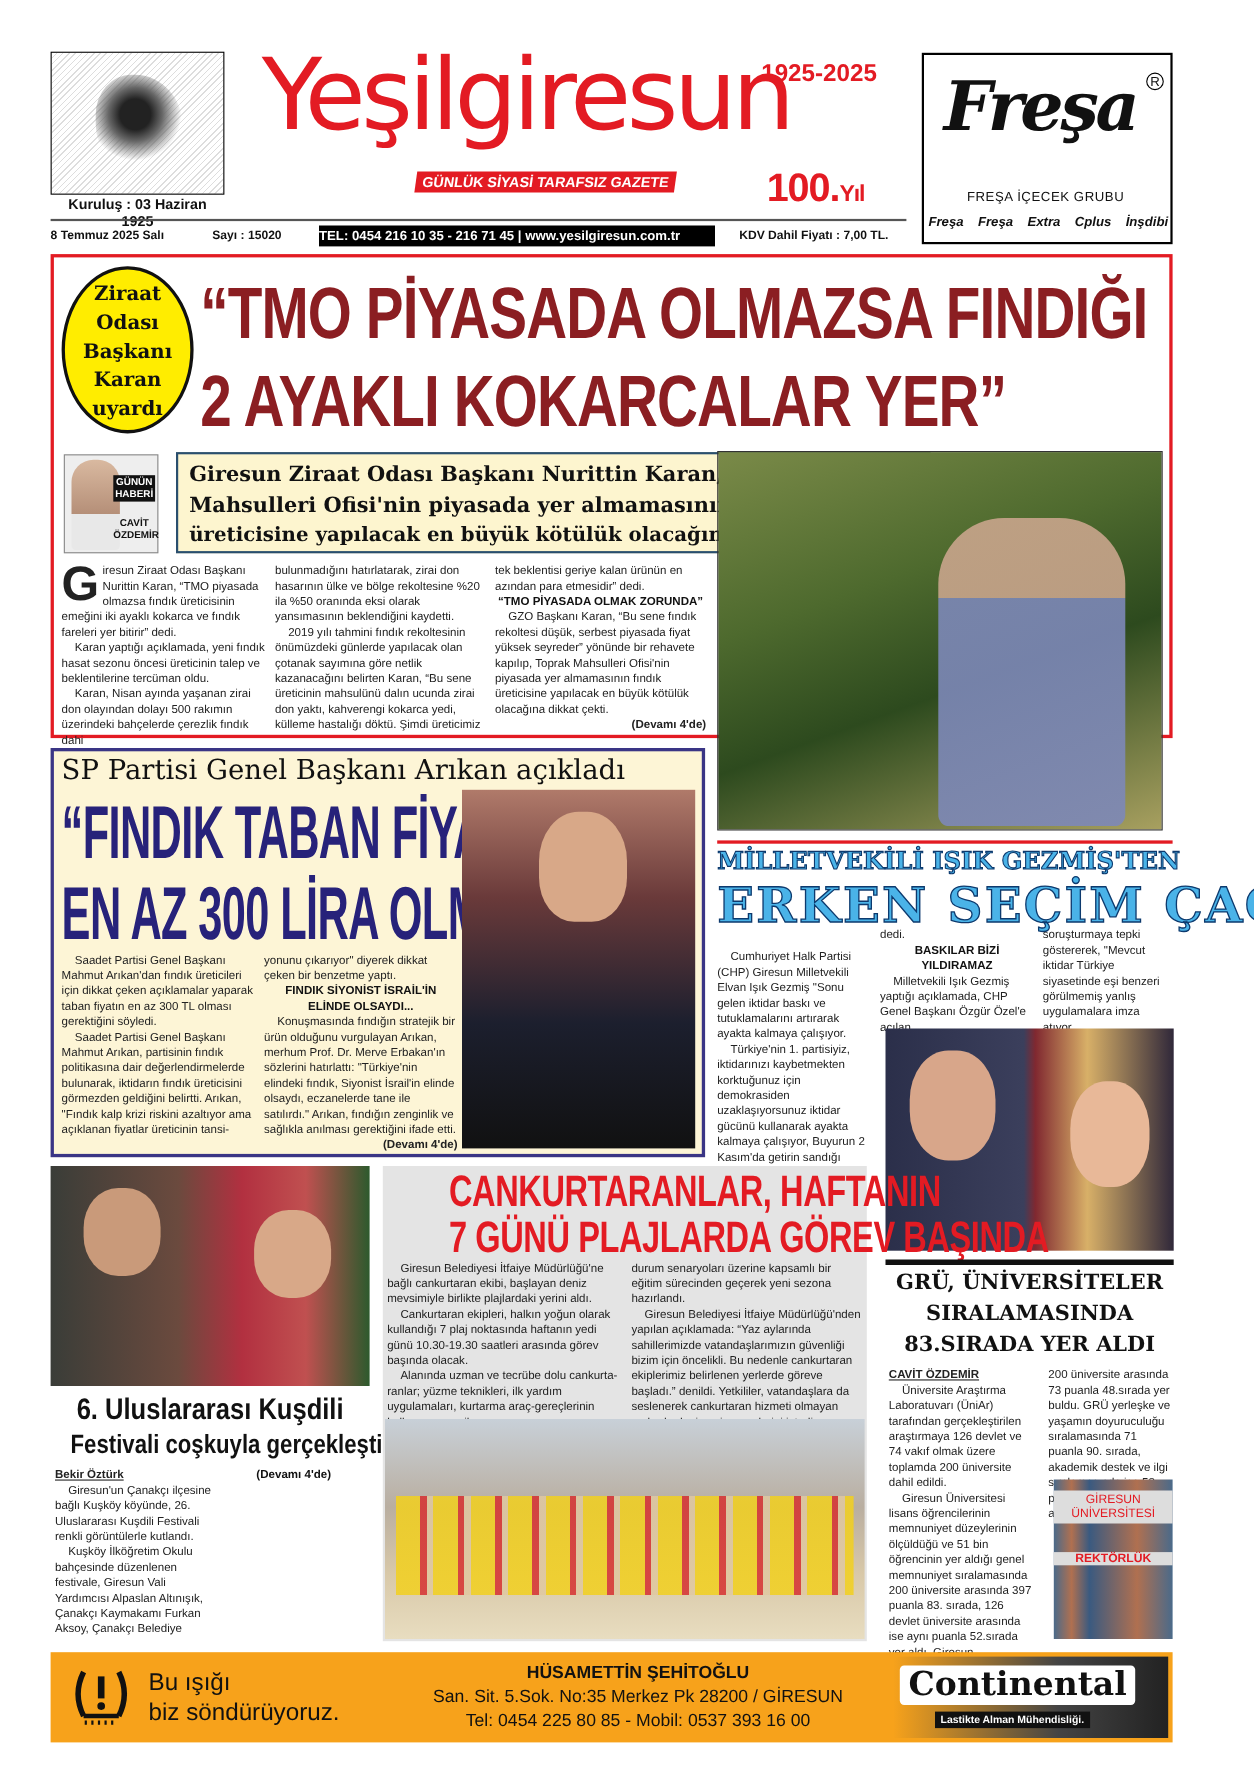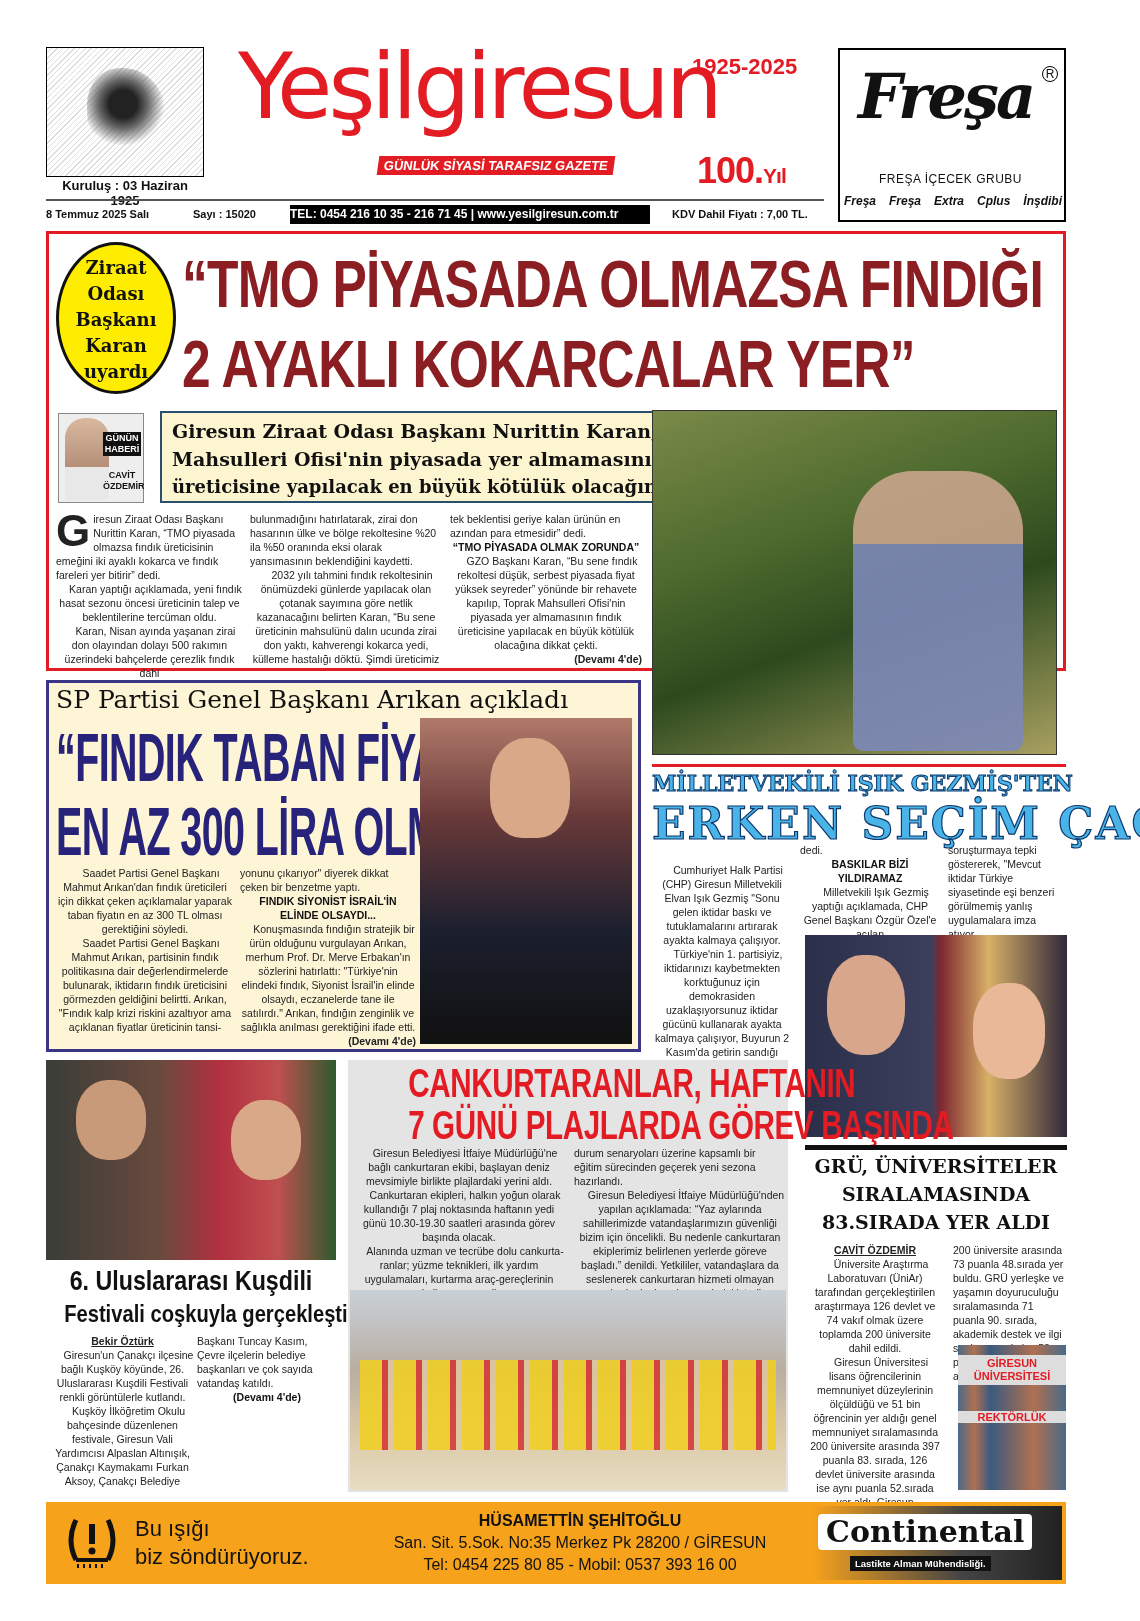--- a/index.html
+++ b/index.html
@@ -35,21 +35,21 @@
   .columnist { left: 58px; top: 413px; width: 86px; height: 90px; border: 1px solid #888; background: #eee; }
   .columnist .face { position:absolute; left: 6px; top: 4px; width: 44px; height: 82px; background: linear-gradient(#d9b9a0,#b58f78 60%,#e8e8e8 60%); border-radius: 20px 20px 4px 4px; }
   .columnist .tag { position:absolute; right: 2px; width: 38px; font-size: 9px; font-weight: bold; text-align:center; line-height: 11px; }
   .columnist .t1 { top: 18px; background: #111; color: #fff; padding: 1px 0; }
   .columnist .t2 { top: 56px; color: #111; }
   .deck { left: 160px; top: 411px; width: 686px; height: 92px; background: #fdf5cf; border: 2px solid #2a4f6e; font-family: "DejaVu Serif", serif; font-weight: bold; font-size: 19px; line-height: 28px; padding: 4px 10px; color: #111; }
   .deck .small { font-size: 18px; }
   .lead-photo { left: 652px; top: 410px; width: 405px; height: 345px; background: linear-gradient(160deg,#7a8a48 0%,#4e6a2e 35%,#2d4a1e 60%,#a8a060 100%); border: 1px solid #333; }
   .lead-photo .man { position:absolute; left: 200px; top: 60px; width: 170px; height: 280px; background: linear-gradient(#c9a58c 0 26%, #7d88b8 26% 100%); border-radius: 60px 60px 10px 10px; opacity: .9; }
   .col { font-family: "Liberation Sans", sans-serif; font-size: 10.5px; line-height: 14px; color: #222; text-align: left; }
-  .col p { text-indent: 12px; text-align: center; }
+  .col p { text-indent: 12px; }
   .col .sub { text-align: center; font-weight: bold; text-indent: 0; color: #111; }
   .col .more { text-align: right; font-weight: bold; text-indent: 0; }
   .dropcap { float: left; font-size: 44px; line-height: 38px; font-weight: bold; margin-right: 3px; }
   .lead-c1 { left: 56px; top: 512px; width: 187px; }
   .lead-c2 { left: 250px; top: 512px; width: 192px; }
   .lead-c3 { left: 450px; top: 512px; width: 192px; }
 
   
   .sp-box { left: 46px; top: 680px; width: 595px; height: 372px; border: 3px solid #3a3585; background: #fdf5d6; }
   .sp-kicker { left: 56px; top: 685px; font-family: "DejaVu Serif", serif; font-size: 25px; color: #111; white-space: nowrap; }
@@ -87,21 +87,21 @@
   .ck-c2 { left: 574px; top: 1146px; width: 212px; }
   .ck-photo { left: 350px; top: 1290px; width: 436px; height: 200px; background: linear-gradient(180deg,#c8d0d8 0%,#b9aea0 40%,#d8c8a8 70%,#e8ddc0 100%); }
   .ck-photo .team { position:absolute; left: 10px; top: 70px; width: 416px; height: 90px; background: repeating-linear-gradient(90deg,#f2d01e 0 22px,#d63030 22px 28px,#e0c8a0 28px 34px); opacity: .85; }
 
   
   .gru-rule { left: 805px; top: 1145px; width: 262px; height: 5px; background: #111; }
   .gru-title { left: 805px; top: 1152px; width: 262px; text-align: center; font-family: "DejaVu Serif", serif; font-weight: bold; font-size: 19px; line-height: 28px; color: #111; }
   .gru-c1 { left: 808px; top: 1243px; width: 134px; }
   .gru-c2 { left: 953px; top: 1243px; width: 114px; }
   .gru-photo { left: 958px; top: 1345px; width: 108px; height: 145px; background: linear-gradient(90deg,#4a6a8a 0%,#b07050 15%,#3a5a80 30%,#b07050 70%,#4a6a8a 100%); }
-  .gru-photo .sign1 { position:absolute; left: 0; top: 10px; width: 100%; text-align: center; font-size: 11px; font-weight: bold; color: #e31b23; line-height: 13px; background: #ddd; padding: 2px 12px; }
+  .gru-photo .sign1 { position:absolute; left: 0; top: 10px; width: 100%; text-align: center; font-size: 11px; font-weight: normal; color: #e31b23; line-height: 13px; background: #ddd; padding: 2px 12px; }
   .gru-photo .sign2 { position:absolute; left: 0; top: 66px; width: 100%; text-align: center; font-size: 11px; font-weight: bold; color: #e31b23; background: #ddd; }
 
   
   .bottom-ad { left: 46px; top: 1502px; width: 1020px; height: 82px; background: #f7a21b; }
   .warn-icon { left: 62px; top: 1514px; width: 60px; height: 56px; }
   .bad1 { left: 135px; top: 1515px; font-size: 22px; color: #111; line-height: 28px; }
   .bcenter { left: 370px; top: 1510px; width: 420px; text-align: center; color: #111; }
   .bcenter .n { font-weight: bold; font-size: 16px; line-height: 22px; }
   .bcenter .a { font-size: 16px; line-height: 22px; }
   .cont { left: 812px; top: 1506px; width: 250px; height: 74px; background: linear-gradient(90deg,#f7a21b 0%,#444 60%,#222 100%); }
@@ -164,21 +164,21 @@
     <div class="man"></div>
   </div>
 <div class="abs col lead-c1">
   <span class="dropcap">G</span>
   <div>iresun Ziraat Odası Başkanı Nurittin Karan, “TMO piyasada olmazsa fındık üreticisinin emeğini iki ayaklı kokarca ve fındık fareleri yer bitirir” dedi.</div>
   <p>Karan yaptığı açıklamada, yeni fındık hasat sezonu öncesi üreticinin talep ve beklentilerine tercüman oldu.</p>
   <p>Karan, Nisan ayında yaşanan zirai don olayından dolayı 500 rakımın üzerindeki bahçelerde çerezlik fındık dahi</p>
 </div>
 <div class="abs col lead-c2">
   <div>bulunmadığını hatırlatarak, zirai don hasarının ülke ve bölge rekoltesine %20 ila %50 oranında eksi olarak yansımasının beklendiğini kaydetti.</div>
-  <p>2032 yılı tahmini fındık rekoltesinin önümüzdeki günlerde yapılacak olan çotanak sayımına göre netlik kazanacağını belirten Karan, “Bu sene üreticinin mahsulünü dalın ucunda zirai don yaktı, kahverengi kokarca yedi, külleme hastalığı döktü. Şimdi üreticimiz</p>
+  <p>2019 yılı tahmini fındık rekoltesinin önümüzdeki günlerde yapılacak olan çotanak sayımına göre netlik kazanacağını belirten Karan, “Bu sene üreticinin mahsulünü dalın ucunda zirai don yaktı, kahverengi kokarca yedi, külleme hastalığı döktü. Şimdi üreticimiz</p>
 </div>
 <div class="abs col lead-c3">
   <div>tek beklentisi geriye kalan ürünün en azından para etmesidir” dedi.</div>
   <p class="sub">“TMO PİYASADA OLMAK ZORUNDA”</p>
   <p>GZO Başkanı Karan, “Bu sene fındık rekoltesi düşük, serbest piyasada fiyat yüksek seyreder” yönünde bir rehavete kapılıp, Toprak Mahsulleri Ofisi'nin piyasada yer almamasının fındık üreticisine yapılacak en büyük kötülük olacağına dikkat çekti.</p>
   <p class="more">(Devamı 4'de)</p>
 </div>
 
 <div class="abs sp-box"></div>
 <div class="abs sp-kicker">SP Partisi Genel Başkanı Arıkan açıkladı</div>
@@ -226,21 +226,20 @@
   <div class="p2"></div>
 </div>
 <div class="abs fest-t1">6. Uluslararası Kuşdili</div>
 <div class="abs fest-t2">Festivali coşkuyla gerçekleşti</div>
 <div class="abs col fest-c1">
   <p class="byline">Bekir Öztürk</p>
   <p>Giresun'un Çanakçı ilçesine bağlı Kuşköy köyünde, 26. Uluslararası Kuşdili Festivali renkli görüntülerle kutlandı.</p>
   <p>Kuşköy İlköğretim Okulu bahçesinde düzenlenen festivale, Giresun Vali Yardımcısı Alpaslan Altınışık, Çanakçı Kaymakamı Furkan Aksoy, Çanakçı Belediye</p>
 </div>
 <div class="abs col fest-c2">
-  <div>Başkanı Tuncay Kasım, Çevre ilçelerin belediye başkanları ve çok sayıda vatandaş katıldı.</div>
   <p class="sub">(Devamı 4'de)</p>
 </div>
 
 <div class="abs ck-box"></div>
 <div class="abs ck-title">
   <div>CANKURTARANLAR, HAFTANIN</div>
   <div>7 GÜNÜ PLAJLARDA GÖREV BAŞINDA</div>
 </div>
 <div class="abs col ck-c1">
   <p>Giresun Belediyesi İtfaiye Müdürlüğü'ne bağlı cankurtaran ekibi, başlayan deniz mevsimiyle birlikte plajlardaki yerini aldı.</p>

